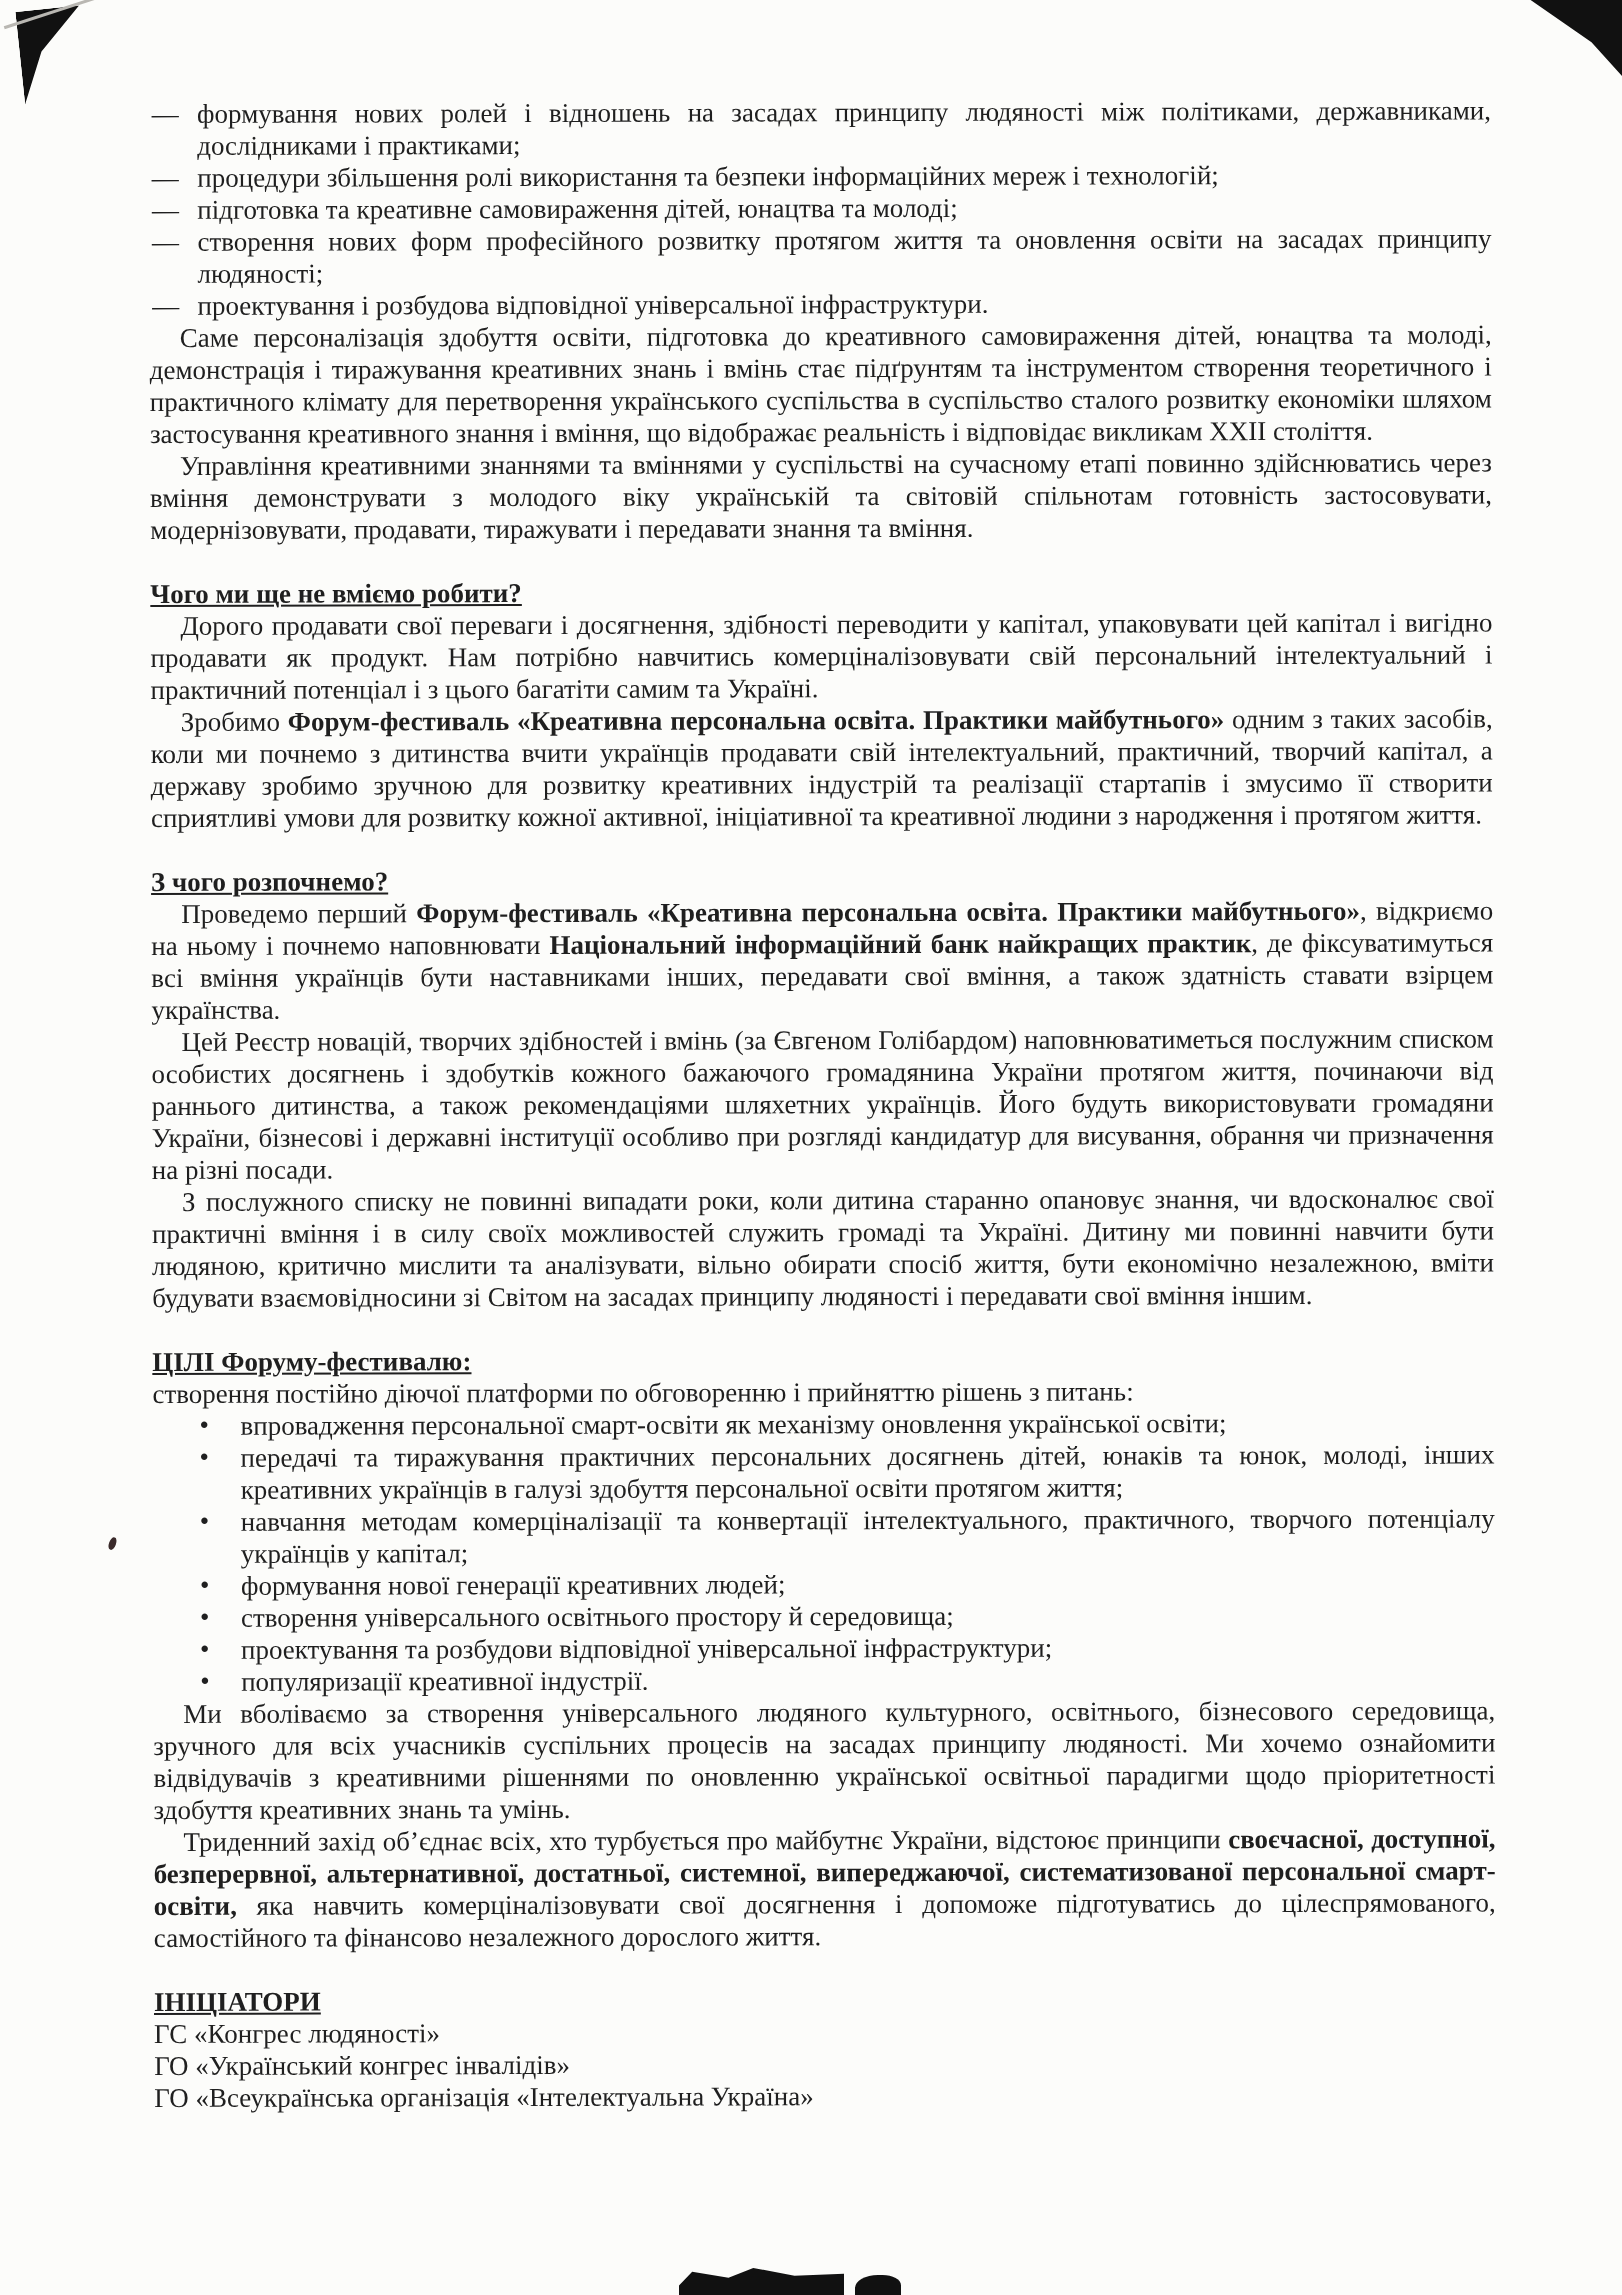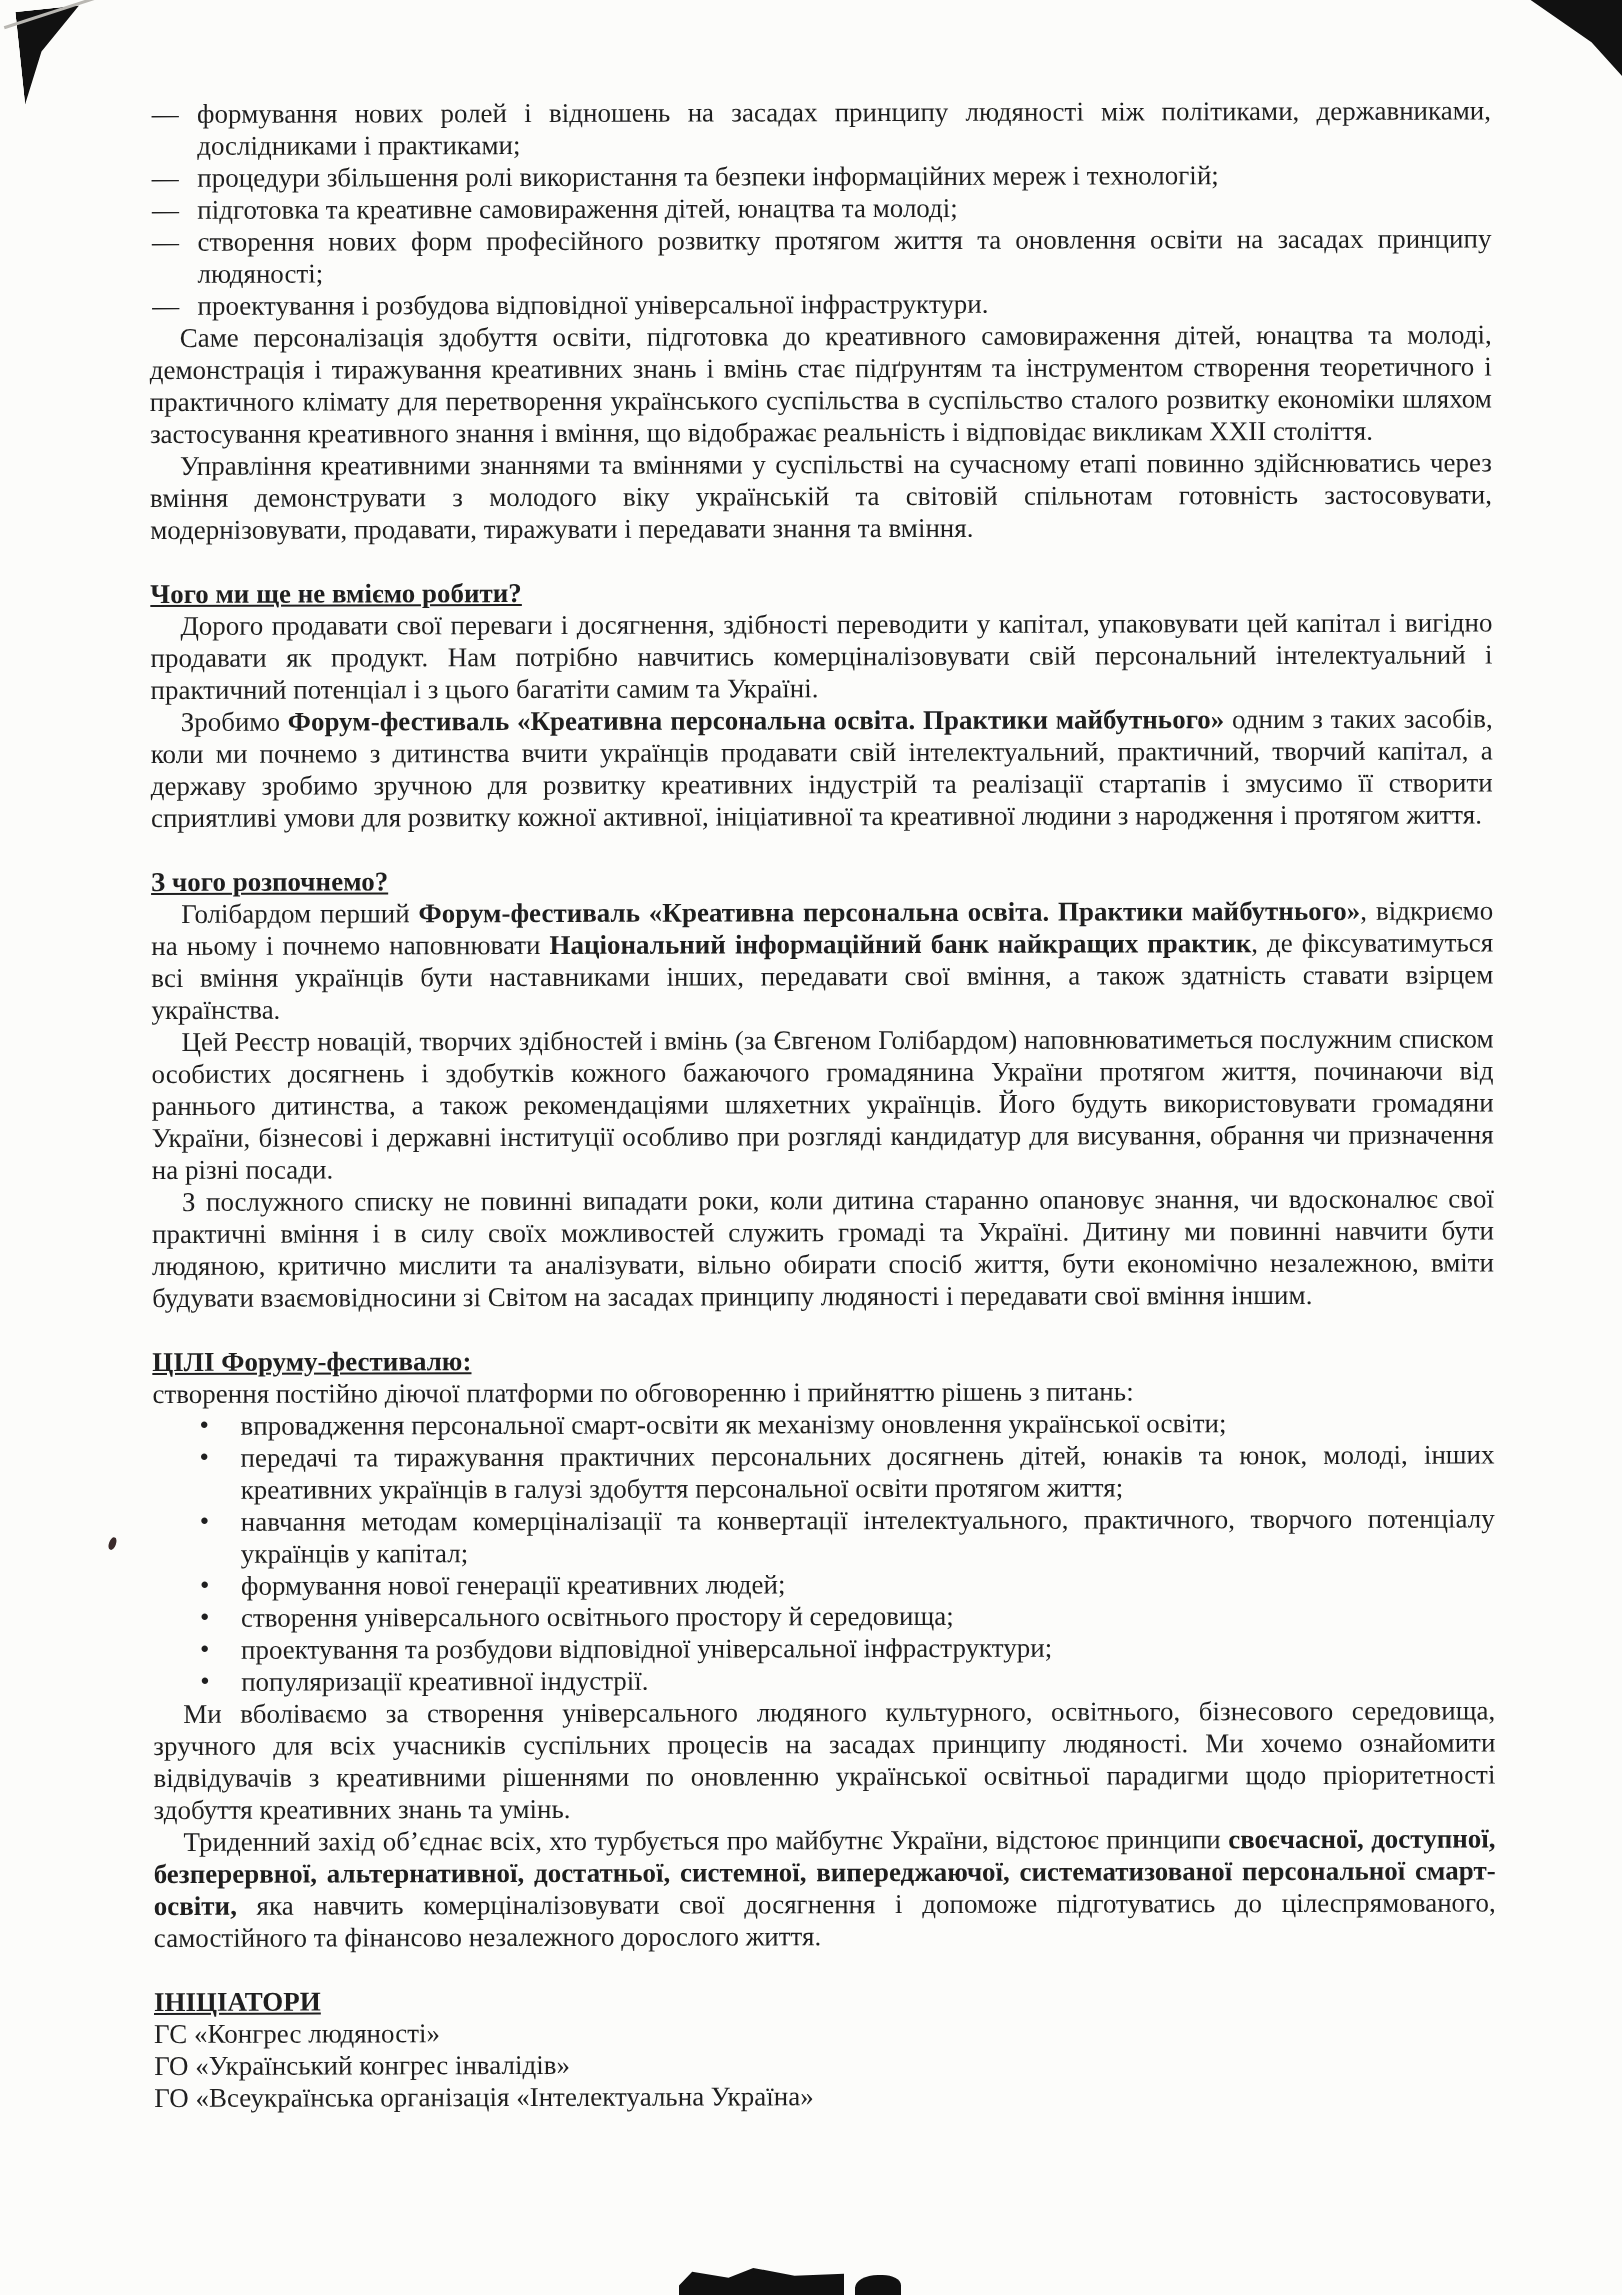--- a/index.html
+++ b/index.html
@@ -108,21 +108,21 @@
     </ul>
 
     <p>Саме персоналізація здобуття освіти, підготовка до креативного самовираження дітей, юнацтва та молоді, демонстрація і тиражування креативних знань і вмінь стає підґрунтям та інструментом створення теоретичного і практичного клімату для перетворення українського суспільства в суспільство сталого розвитку економіки шляхом застосування креативного знання і вміння, що відображає реальність і відповідає викликам XXII століття.</p>
     <p>Управління креативними знаннями та вміннями у суспільстві на сучасному етапі повинно здійснюватись через вміння демонструвати з молодого віку українській та світовій спільнотам готовність застосовувати, модернізовувати, продавати, тиражувати і передавати знання та вміння.</p>
 
     <h2 class="sec">Чого ми ще не вміємо робити?</h2>
     <p>Дорого продавати свої переваги і досягнення, здібності переводити у капітал, упаковувати цей капітал і вигідно продавати як продукт. Нам потрібно навчитись комерціналізовувати свій персональний інтелектуальний і практичний потенціал і з цього багатіти самим та Україні.</p>
     <p><span>Зробимо </span><b>Форум-фестиваль «Креативна персональна освіта. Практики майбутнього»</b><span> одним з таких засобів, коли ми почнемо з дитинства вчити українців продавати свій інтелектуальний, практичний, творчий капітал, а державу зробимо зручною для розвитку креативних індустрій та реалізації стартапів і змусимо її створити сприятливі умови для розвитку кожної активної, ініціативної та креативної людини з народження і протягом життя.</span></p>
 
     <h2 class="sec">З чого розпочнемо?</h2>
-    <p><span>Голібардом перший </span><b>Форум-фестиваль «Креативна персональна освіта. Практики майбутнього»</b><span>, відкриємо на ньому і почнемо наповнювати </span><b>Національний інформаційний банк найкращих практик</b><span>, де фіксуватимуться всі вміння українців бути наставниками інших, передавати свої вміння, а також здатність ставати взірцем українства.</span></p>
+    <p><span>Проведемо перший </span><b>Форум-фестиваль «Креативна персональна освіта. Практики майбутнього»</b><span>, відкриємо на ньому і почнемо наповнювати </span><b>Національний інформаційний банк найкращих практик</b><span>, де фіксуватимуться всі вміння українців бути наставниками інших, передавати свої вміння, а також здатність ставати взірцем українства.</span></p>
     <p>Цей Реєстр новацій, творчих здібностей і вмінь (за Євгеном Голібардом) наповнюватиметься послужним списком особистих досягнень і здобутків кожного бажаючого громадянина України протягом життя, починаючи від раннього дитинства, а також рекомендаціями шляхетних українців. Його будуть використовувати громадяни України, бізнесові і державні інституції особливо при розгляді кандидатур для висування, обрання чи призначення на різні посади.</p>
     <p>З послужного списку не повинні випадати роки, коли дитина старанно опановує знання, чи вдосконалює свої практичні вміння і в силу своїх можливостей служить громаді та Україні. Дитину ми повинні навчити бути людяною, критично мислити та аналізувати, вільно обирати спосіб життя, бути економічно незалежною, вміти будувати взаємовідносини зі Світом на засадах принципу людяності і передавати свої вміння іншим.</p>
 
     <h2 class="sec">ЦІЛІ Форуму-фестивалю:</h2>
     <p class="noindent">створення постійно діючої платформи по обговоренню і прийняттю рішень з питань:</p>
     <ul class="goal-list">
       <li>
         <span class="marker">•</span>
         <span>впровадження персональної смарт-освіти як механізму оновлення української освіти;</span>
       </li>

